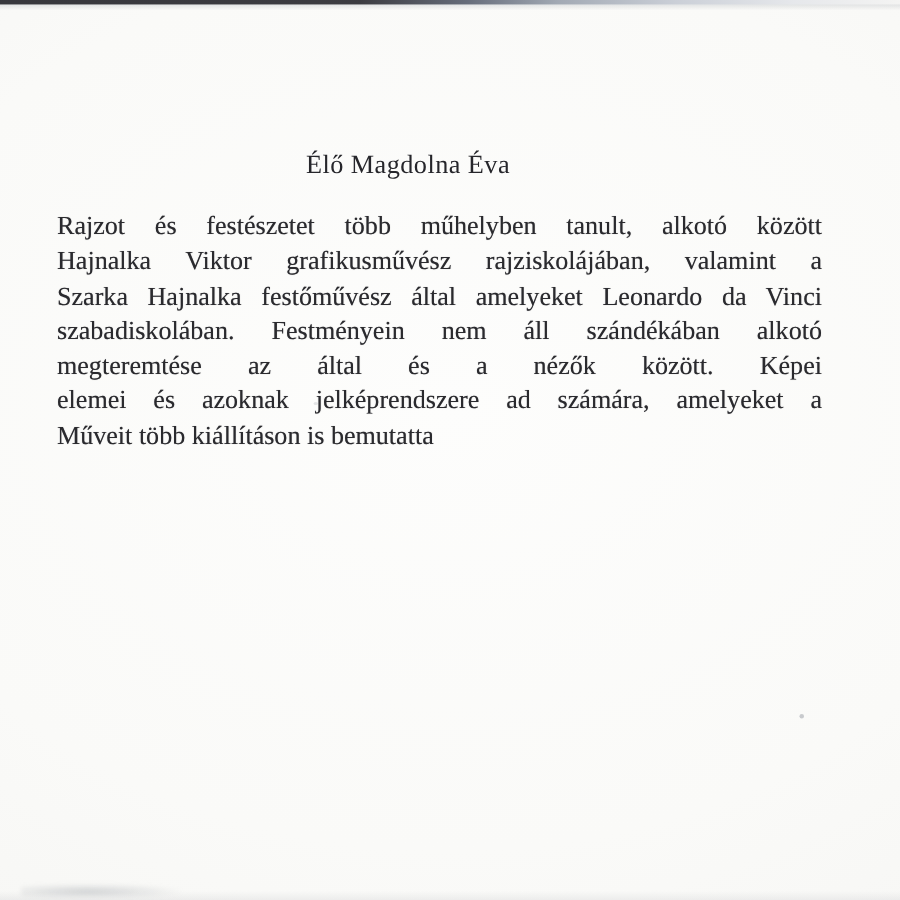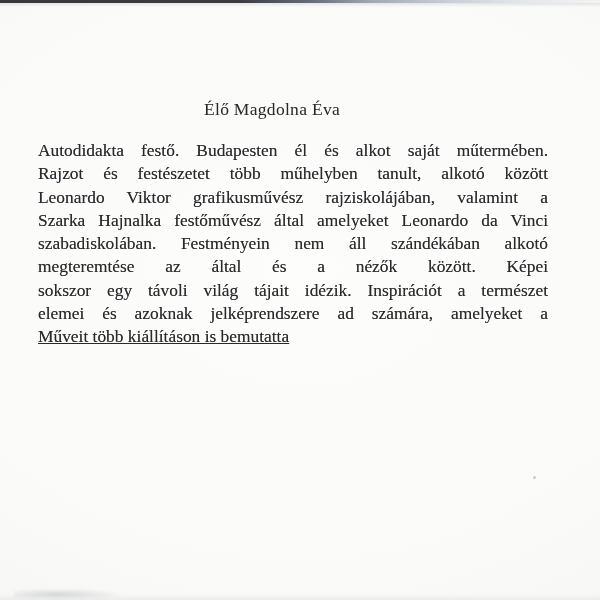--- a/index.html
+++ b/index.html
@@ -60,21 +60,20 @@
     color: #2a2a2e;
     text-shadow: 0 0 0.5px rgba(40,40,45,0.55);
   }
   .body-paragraph .line {
     text-align: justify;
     text-align-last: justify;
     white-space: nowrap;
   }
   .body-paragraph .line.last {
     text-align-last: left;
-    text-decoration: underline;
   }
   
   .bottom-smudge {
     position: absolute;
     left: 14px;
     bottom: 2px;
     width: 110px;
     height: 9px;
     background: radial-gradient(ellipse at 40% 60%, rgba(150,155,162,0.40), rgba(150,155,162,0) 70%);
     filter: blur(1.5px);
@@ -98,27 +97,25 @@
 </head>
 <body>
 
 <div class="paper">
   <div class="scan-edge-top"></div>
   <div class="scan-edge-top-fade"></div>
 
   <div class="title">Élő Magdolna Éva</div>
 
   <div class="body-paragraph">
-      <div class="line">Autodidakta festő. Budapesten él és alkot saját műtermében.</div>
       <div class="line">Rajzot és festészetet több műhelyben tanult, alkotó között</div>
-      <div class="line">Leonardo Viktor grafikusművész rajziskolájában, valamint a</div>
+      <div class="line">Hajnalka Viktor grafikusművész rajziskolájában, valamint a</div>
       <div class="line">Szarka Hajnalka festőművész által amelyeket Leonardo da Vinci</div>
       <div class="line">szabadiskolában. Festményein nem áll szándékában alkotó</div>
       <div class="line">megteremtése az által és a nézők között. Képei</div>
-      <div class="line">sokszor egy távoli világ tájait idézik. Inspirációt a természet</div>
       <div class="line">elemei és azoknak jelképrendszere ad számára, amelyeket a</div>
       <div class="line last">Műveit több kiállításon is bemutatta</div>
     </div>
 
   <div class="bottom-smudge"></div>
   <div class="bottom-strip"></div>
   <div class="speck s1"></div>
   <div class="speck s2"></div>
 </div>
 

